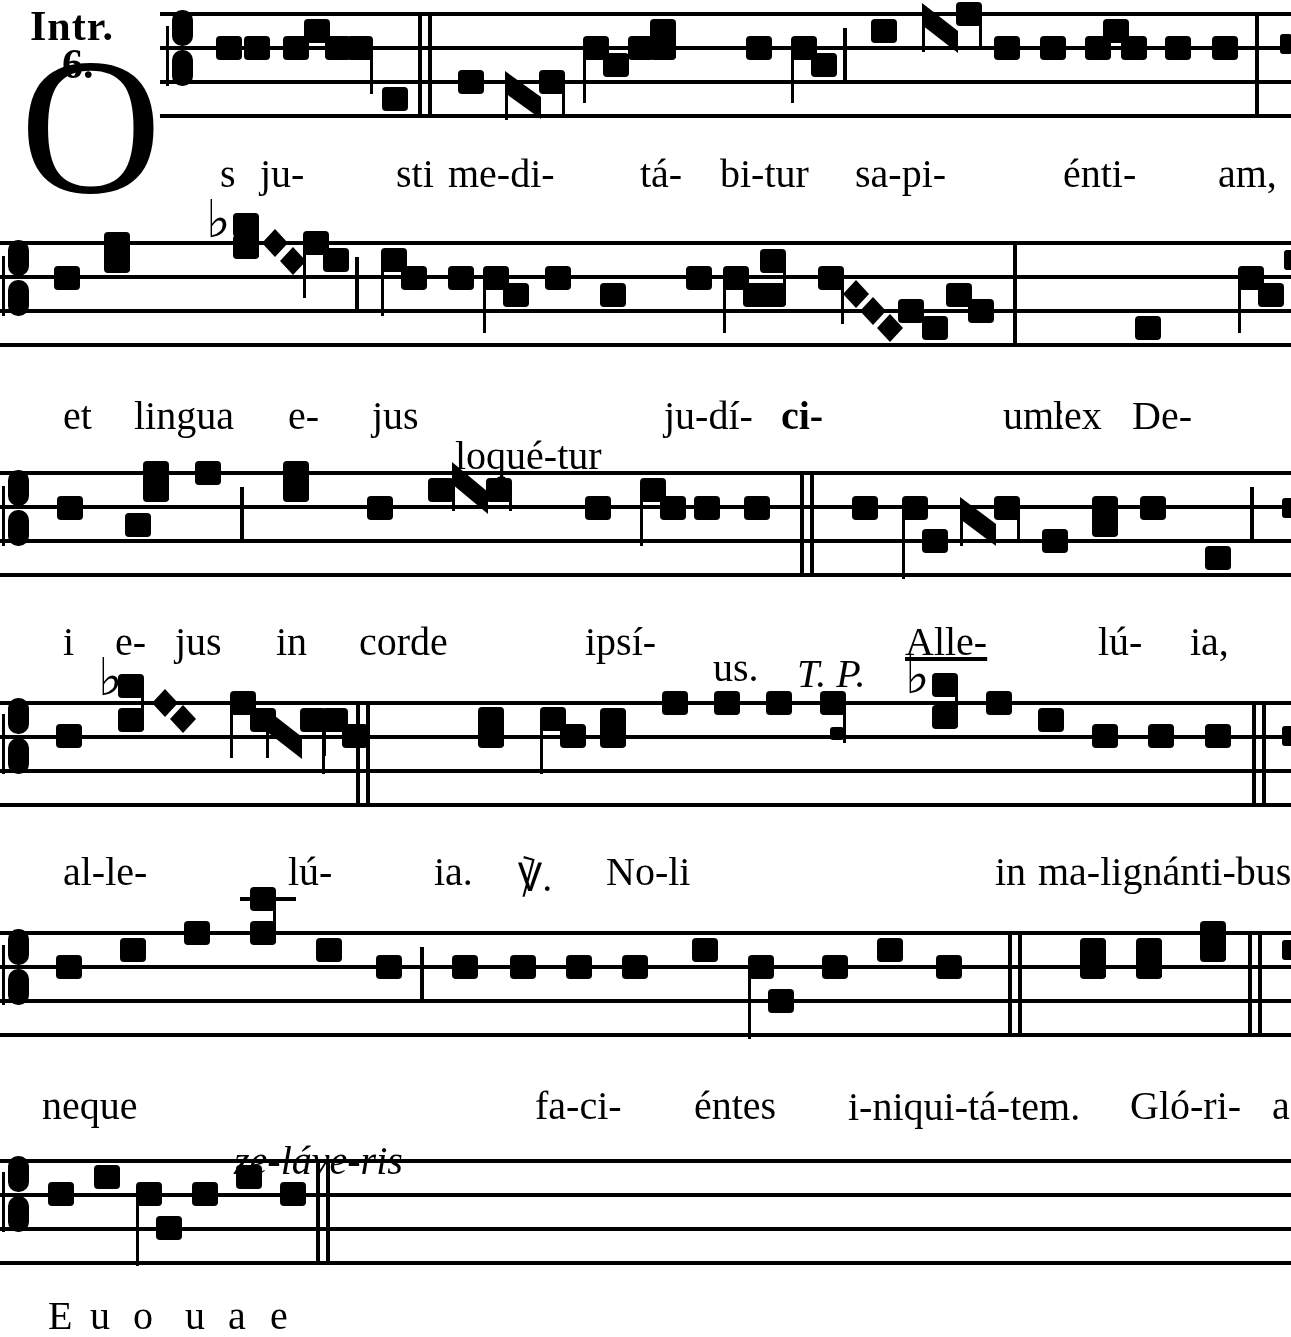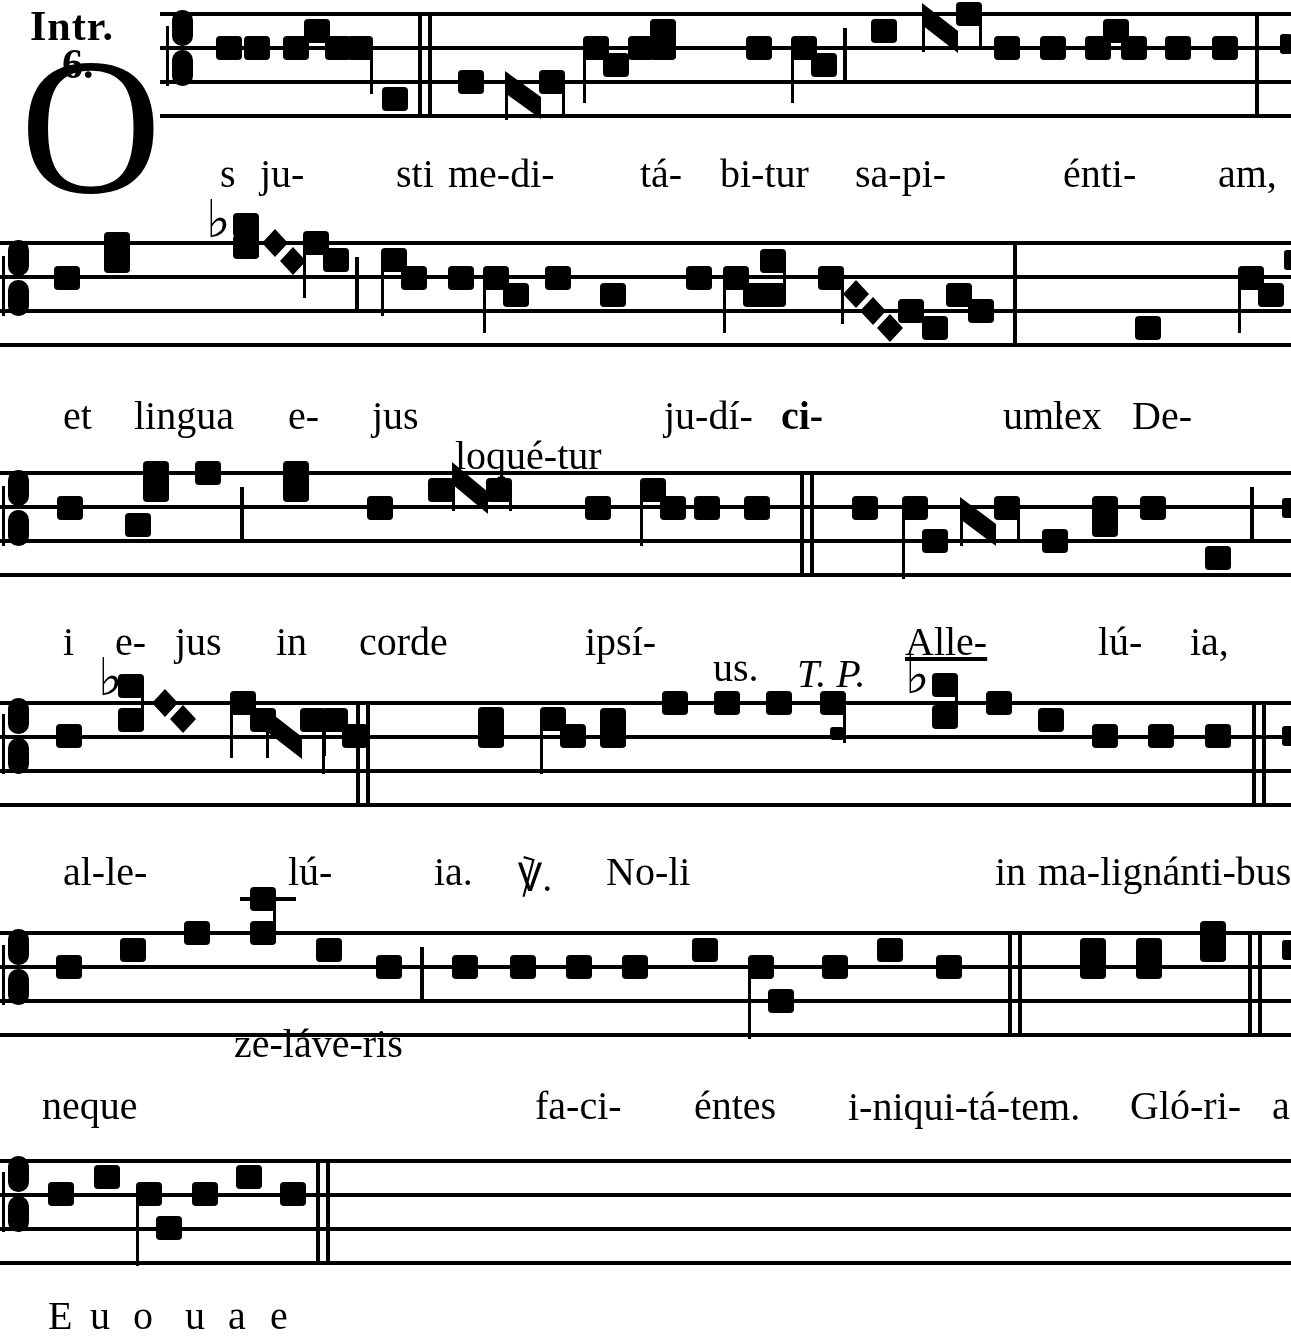--- a/index.html
+++ b/index.html
@@ -607,21 +607,21 @@
     <span class="lyric" style="left: 1098px; top: 618px;">lú-</span>
     <span class="lyric" style="left: 1190px; top: 618px;">ia,</span>
     <span class="lyric" style="left: 63px; top: 848px;">al-le-</span>
     <span class="lyric" style="left: 288px; top: 848px;">lú-</span>
     <span class="lyric" style="left: 434px; top: 848px;">ia.</span>
     <span class="lyric" style="left: 518px; top: 848px;">℣.</span>
     <span class="lyric" style="left: 606px; top: 848px;">No-li</span>
     <span class="lyric" style="left: 995px; top: 848px;">in</span>
     <span class="lyric" style="left: 1038px; top: 848px;">ma-lignánti-bus:</span>
     <span class="lyric" style="left: 42px; top: 1082px;">neque</span>
-    <span class="lyric" style="left: 234px; top: 1020px;">ze-láve-ris</span>
+    <span class="lyric" style="left: 234px; top: 1137px; font-style: italic;">ze-láve-ris</span>
     <span class="lyric" style="left: 535px; top: 1082px;">fa-ci-</span>
     <span class="lyric" style="left: 694px; top: 1082px;">éntes</span>
     <span class="lyric" style="left: 848px; top: 1083px;">i-niqui-tá-tem.</span>
     <span class="lyric" style="left: 1130px; top: 1082px;">Gló-ri-</span>
     <span class="lyric" style="left: 1272px; top: 1082px;">a</span>
     <span class="lyric" style="left: 48px; top: 1292px;">E</span>
     <span class="lyric" style="left: 90px; top: 1292px;">u</span>
     <span class="lyric" style="left: 133px; top: 1292px;">o</span>
     <span class="lyric" style="left: 185px; top: 1292px;">u</span>
     <span class="lyric" style="left: 228px; top: 1292px;">a</span>

